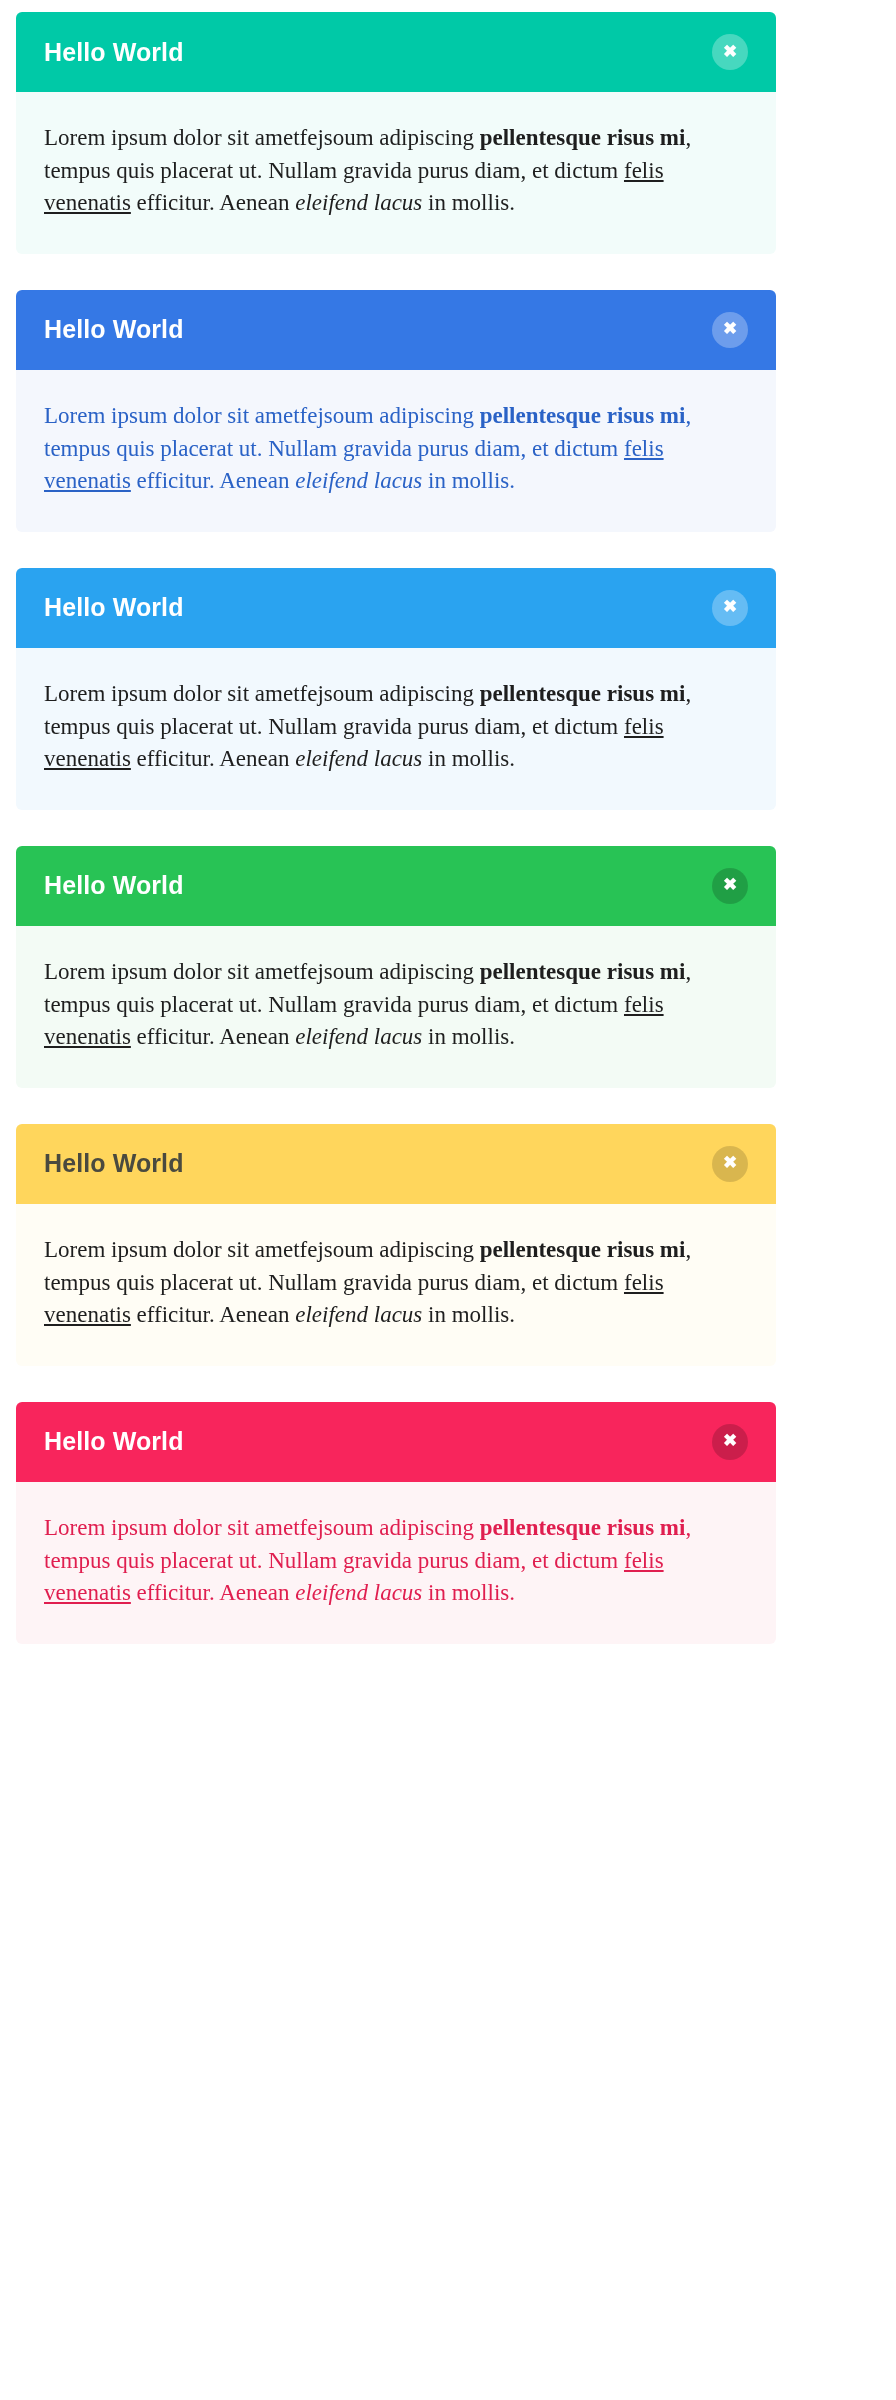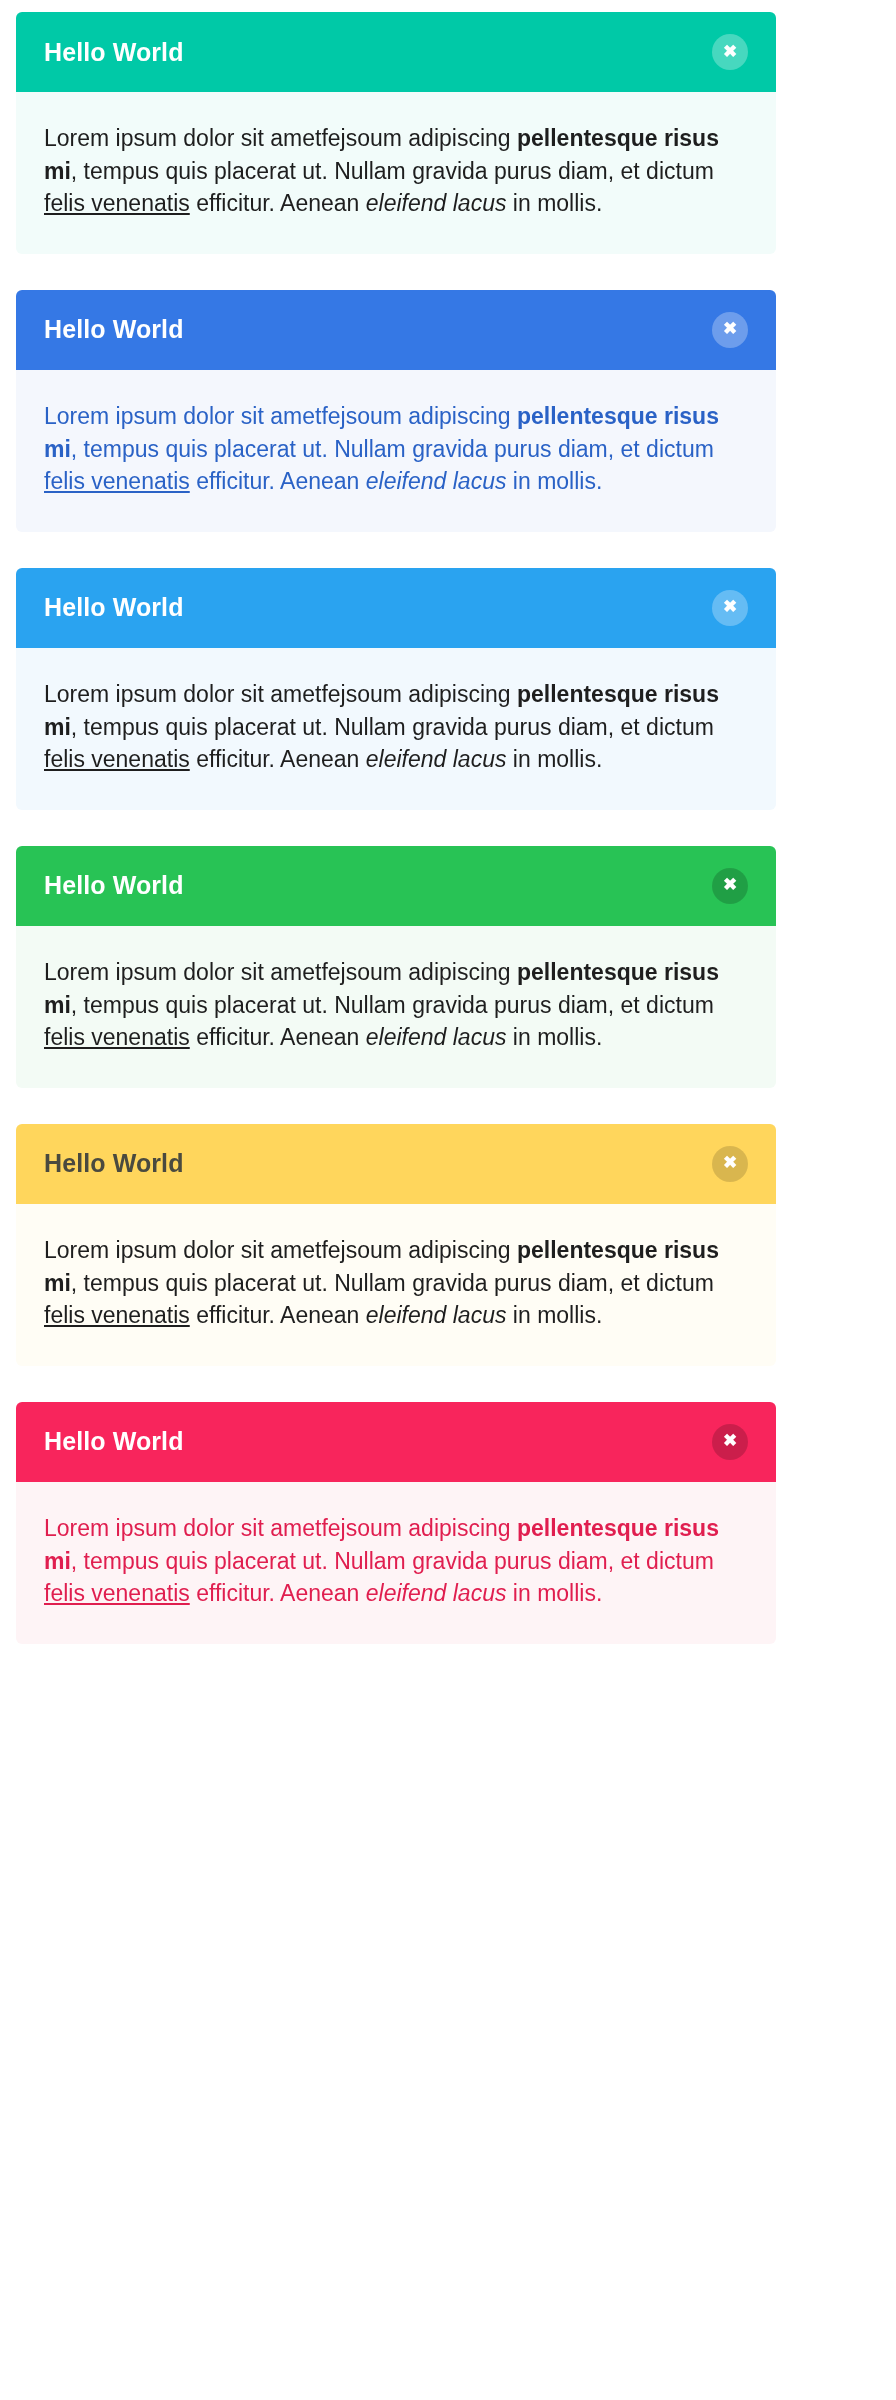--- a/index.html
+++ b/index.html
@@ -49,21 +49,21 @@
     font-size: 17px;
     font-weight: bold;
     line-height: 1;
   }
   .close-btn span { display: block; transform: translateY(-1px); }
   .card-body {
     padding: 30px 28px 34px 28px;
     font-size: 23px;
     line-height: 1.42;
   }
-  .card-body p { margin: 0; }
+  .card-body p { margin: 0; font-family: Liberation Serif, serif; }
   .card-body a {
     text-decoration: underline;
   }
   .card-body b { font-weight: bold; }
   .card-body i { font-style: italic; }
 
   
   .c-teal .card-header { background: #00c9a7; color: #ffffff; }
   .c-teal .close-btn { background: rgba(255,255,255,0.28); color: #ffffff; }
   .c-teal .card-body { background: #f2fcfa; color: #1e1e1e; }

